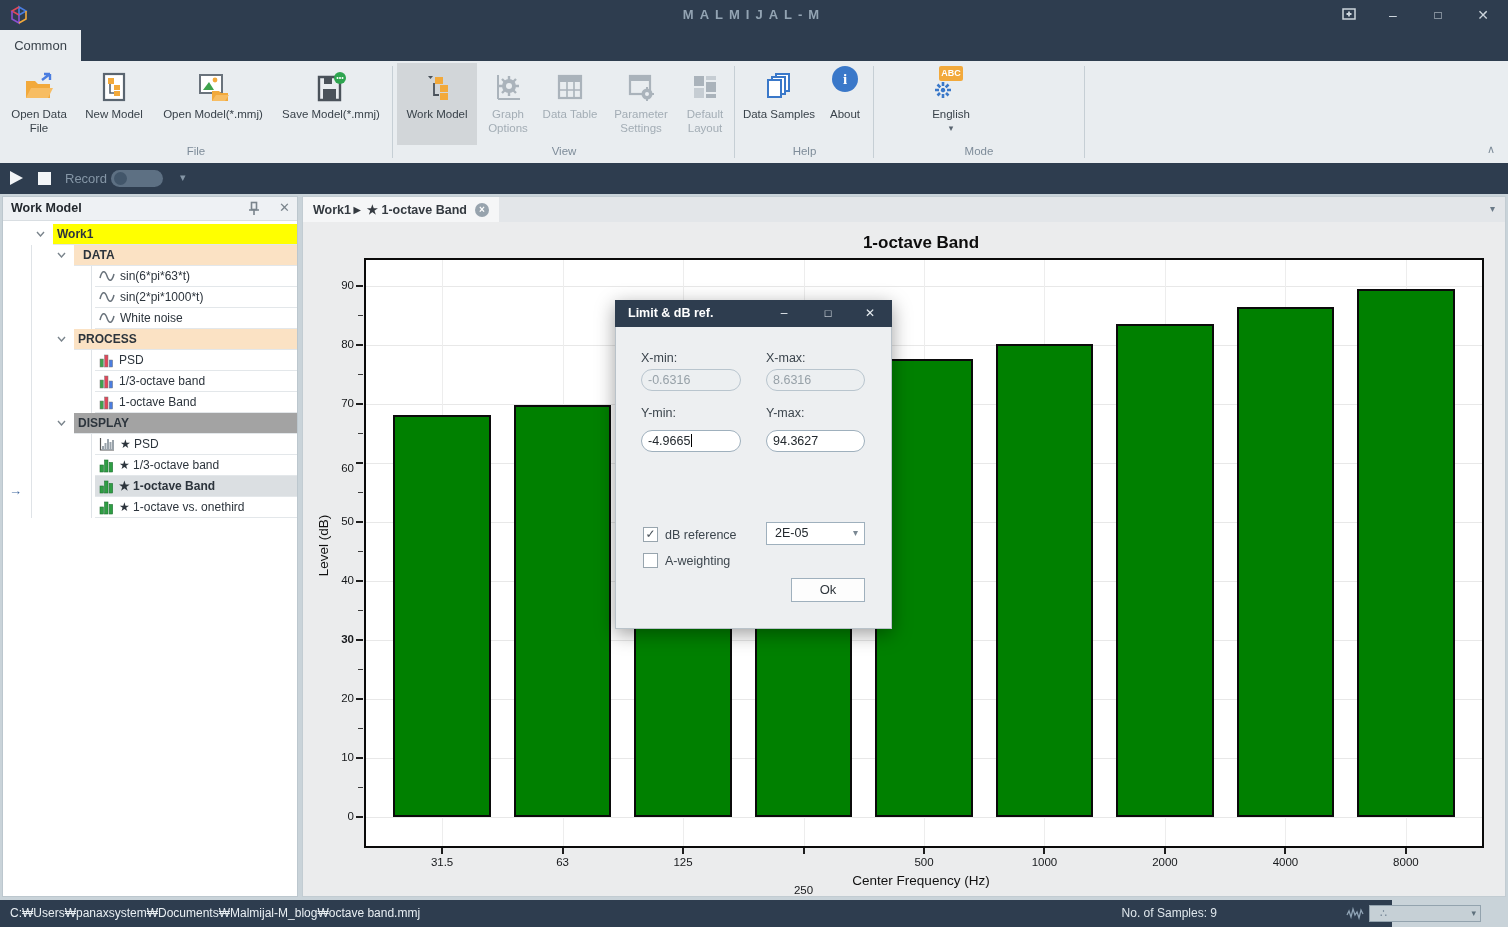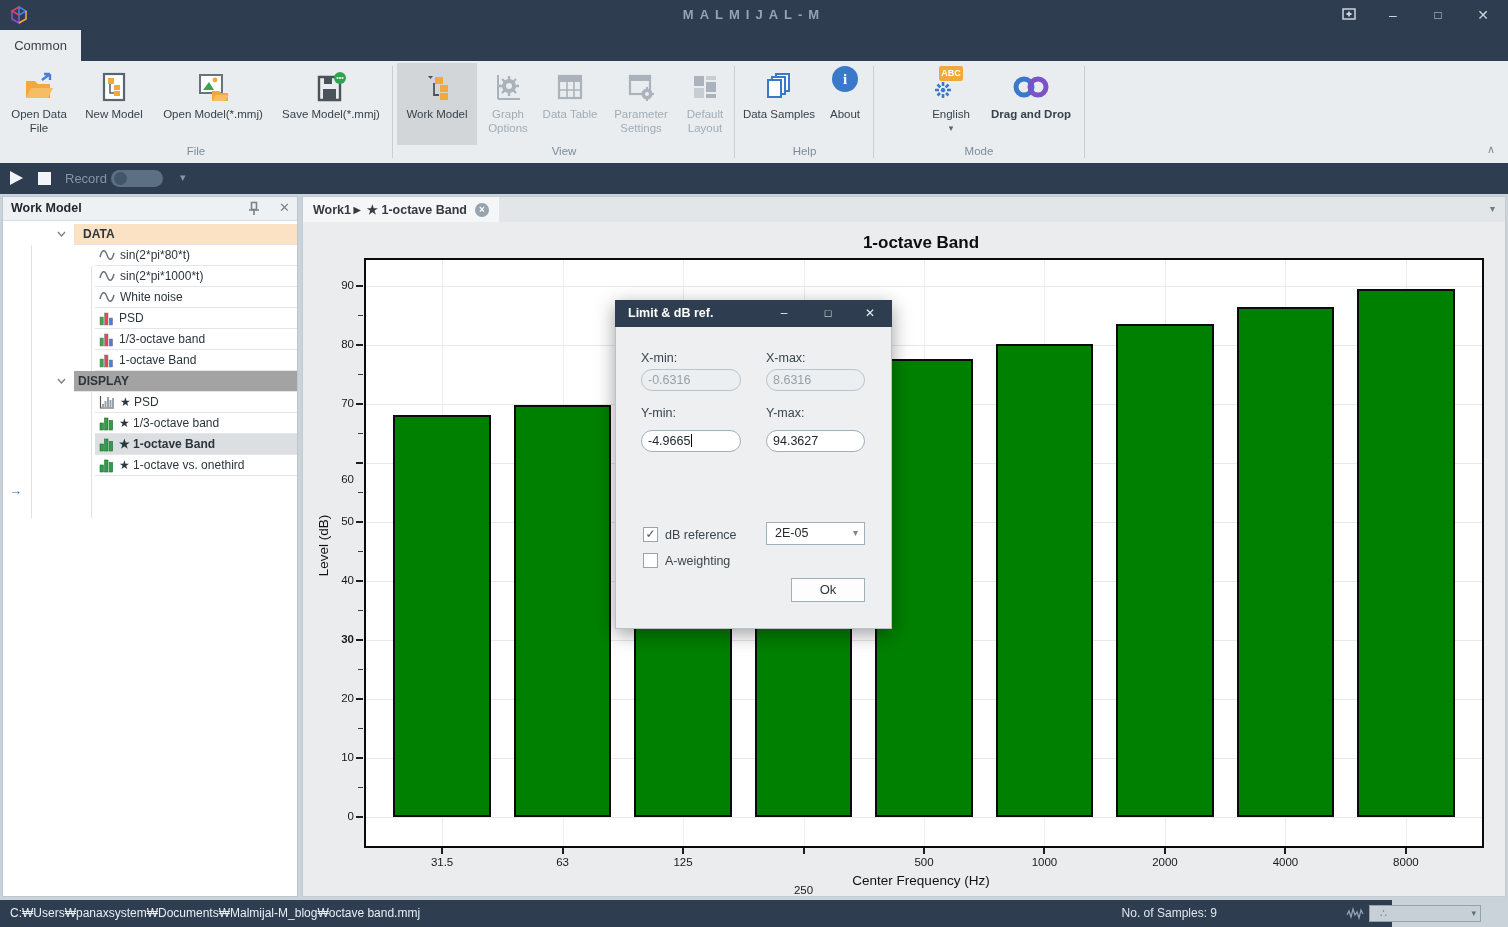--- a/index.html
+++ b/index.html
@@ -300,29 +300,20 @@
       <div class="ricon" style="position:relative;width:38px">
         <div class="icon-abc">ABC</div>
         <svg width="18" height="18" viewBox="0 0 18 18" style="position:absolute;left:2px;top:15px">
           <path d="M9 1 V17 M1 9 H17 M3.5 3.5 L14.5 14.5 M14.5 3.5 L3.5 14.5" stroke="#3a78c9" stroke-width="2.6" stroke-dasharray="4 2"></path>
         </svg>
       </div>
       <div class="rlabel">English</div>
       <div class="eng-caret">▾</div>
     </div>
 
-    <div class="rbtn" style="left:984px;width:94px">
-      <div class="ricon">
-        <svg width="40" height="30" viewBox="0 0 40 30">
-          <circle cx="13" cy="15" r="8" fill="none" stroke="#3a78c9" stroke-width="5"></circle>
-          <circle cx="27" cy="15" r="8" fill="none" stroke="#7b52c7" stroke-width="5"></circle>
-        </svg>
-      </div>
-      <div class="rlabel" style="font-weight:bold">Drag and Drop</div>
-    </div>
 
     <div class="rsep" style="left:1084px"></div>
     <div class="rgrouplabel" style="left:875px;width:208px">Mode</div>
 
     <div id="ribbon-collapse">∧</div>
   </div>
 
   <div id="recordbar">
     <div id="rec-play"></div>
     <div id="rec-stop"></div>
@@ -340,37 +331,45 @@
         <rect x="5.5" y="1.5" width="5" height="7" fill="none" stroke="#7a848c" stroke-width="1.6"></rect>
         <path d="M3 9 H13 M8 9 V14" stroke="#7a848c" stroke-width="1.6"></path>
       </svg>
       <div id="lp-close">✕</div>
     </div>
 
     <div id="tree">
       <div class="guide" style="left:28px;top:24px;height:273px"></div>
       <div class="guide" style="left:88px;top:45px;height:252px"></div>
 
+      <div class="trow">
+        <svg class="texp" style="left:33px" width="9" height="6" viewBox="0 0 9 6">
+            <polyline points="1,1 4.5,5 8,1" fill="none" stroke="#7a848c" stroke-width="1.4"></polyline>
+          </svg>
+        <div class="tbg bold" style="left:50px;background:#ffff00">
+            <span>Work1</span>
+          </div>
+      </div>
 
       <div class="trow">
         <svg class="texp" style="left:54px" width="9" height="6" viewBox="0 0 9 6">
             <polyline points="1,1 4.5,5 8,1" fill="none" stroke="#7a848c" stroke-width="1.4"></polyline>
           </svg>
         <div class="tbg bold" style="left:71px;background:#fbe2c4">
             <span></span>
             <span>DATA</span>
           </div>
       </div>
 
       <div class="trow">
         <div class="tbg" style="left:92px;background:#fff">
           <svg width="16" height="14" viewBox="0 0 16 14">
               <path d="M1 9 C3 1,6 1,8 7 S13 13,15 5" fill="none" stroke="#6a737c" stroke-width="1.5"></path>
             </svg>
-          <span>sin(2*pi*80*t)</span>
+          <span>sin(6*pi*63*t)</span>
         </div>
       </div>
 
       <div class="trow">
         <div class="tbg" style="left:92px;background:#fff">
           <svg width="16" height="14" viewBox="0 0 16 14">
               <path d="M1 9 C3 1,6 1,8 7 S13 13,15 5" fill="none" stroke="#6a737c" stroke-width="1.5"></path>
             </svg>
           <span>sin(2*pi*1000*t)</span>
         </div>
@@ -378,20 +377,28 @@
 
       <div class="trow">
         <div class="tbg" style="left:92px;background:#fff">
           <svg width="16" height="14" viewBox="0 0 16 14">
               <path d="M1 9 C3 1,6 1,8 7 S13 13,15 5" fill="none" stroke="#6a737c" stroke-width="1.5"></path>
             </svg>
           <span>White noise</span>
         </div>
       </div>
 
+      <div class="trow">
+        <svg class="texp" style="left:54px" width="9" height="6" viewBox="0 0 9 6">
+            <polyline points="1,1 4.5,5 8,1" fill="none" stroke="#7a848c" stroke-width="1.4"></polyline>
+          </svg>
+        <div class="tbg bold" style="left:71px;background:#fbe2c4">
+            <span>PROCESS</span>
+          </div>
+      </div>
 
       <div class="trow">
         <div class="tbg" style="left:92px;background:#fff">
           <svg width="15" height="15" viewBox="0 0 15 15">
               <rect x="1" y="6" width="3.4" height="8" fill="#3fa34d" stroke="#777" stroke-width=".5"></rect>
               <rect x="5.6" y="2" width="3.4" height="12" fill="#e0485a" stroke="#777" stroke-width=".5"></rect>
               <rect x="10.2" y="7" width="3.4" height="7" fill="#4a7de0" stroke="#777" stroke-width=".5"></rect>
             </svg>
           <span>PSD</span>
         </div>
@@ -523,21 +530,21 @@
           <div class="ylab" style="top: 492.704px;">10</div>
           <div class="ytick" style="top: 439.708px;"></div>
           <div class="ylab" style="top: 433.708px;">20</div>
           <div class="ytick" style="top: 380.713px;"></div>
           <div class="ylab" style="top: 374.713px; font-weight: bold;">30</div>
           <div class="ytick" style="top: 321.717px;"></div>
           <div class="ylab" style="top: 315.717px;">40</div>
           <div class="ytick" style="top: 262.721px;"></div>
           <div class="ylab" style="top: 256.721px;">50</div>
           <div class="ytick" style="top: 203.725px;"></div>
-          <div class="ylab" style="top: 215px;">60</div>
+          <div class="ylab" style="top: 204px;">60</div>
           <div class="ytick" style="top: 144.73px;"></div>
           <div class="ylab" style="top: 138.73px;">70</div>
           <div class="ytick" style="top: 85.7338px;"></div>
           <div class="ylab" style="top: 79.7338px;">80</div>
           <div class="ytick" style="top: 26.7381px;"></div>
           <div class="ylab" style="top: 20.7381px;">90</div>
           <div class="ytickminor" style="top: 528.702px;"></div>
           <div class="ytickminor" style="top: 469.706px;"></div>
           <div class="ytickminor" style="top: 410.71px;"></div>
           <div class="ytickminor" style="top: 351.715px;"></div>

